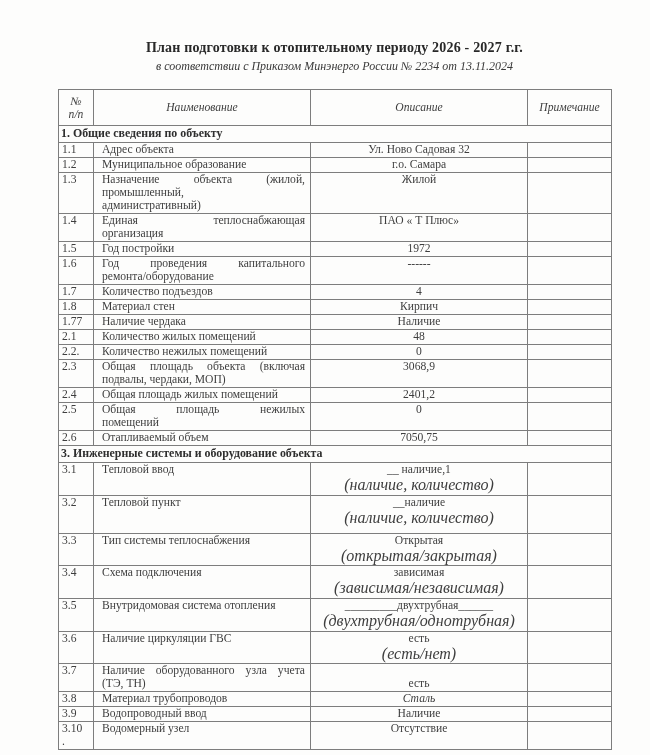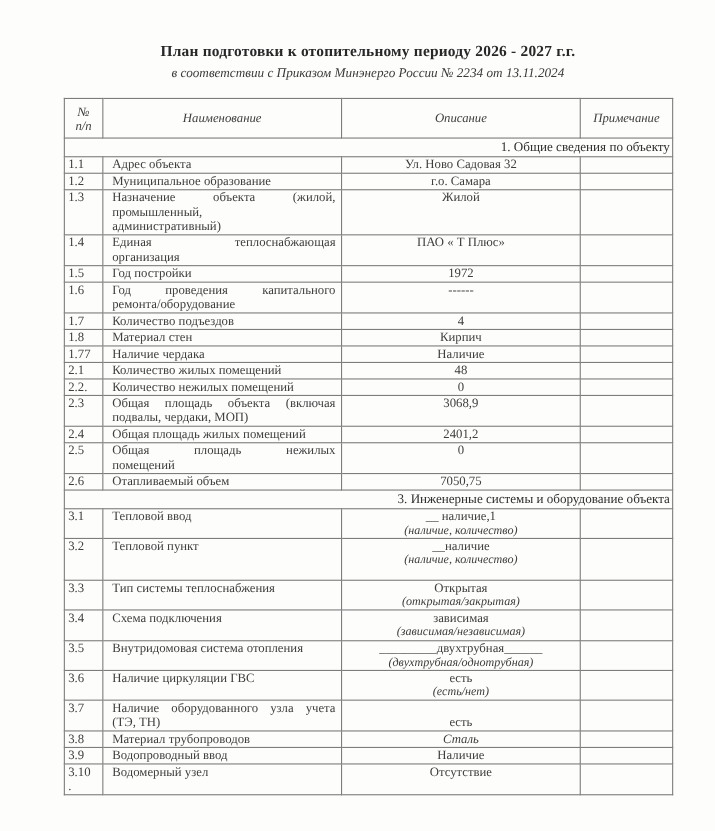--- a/index.html
+++ b/index.html
@@ -50,37 +50,37 @@
   .doc-table th {
     font-weight: normal;
     font-style: italic;
     text-align: center;
     vertical-align: middle;
     height: 33px;
     white-space: pre-line;
     padding: 1px 2px;
   }
   td.section {
-    text-align: right;
-    font-weight: normal;
+    text-align: left;
+    font-weight: bold;
     font-size: 11.9px;
     color: #2e2e2e;
     padding: 1px 2px 2px 2px;
   }
   td.num { padding-left: 3px; white-space: pre-line; }
   td.label { padding-left: 8px; padding-right: 5px; }
   td.label .line { text-align: justify; text-align-last: left; }
   td.label .line.stretch { text-align-last: justify; }
   td.value { text-align: center; }
   td.value.vbottom { vertical-align: bottom; }
   td.value.tall { height: 36px; }
   td.value .vmain.it { font-style: italic; }
   td.value .hint {
     font-style: italic;
-    font-size: 11px;
+    font-size: 16px;
     line-height: 1.1;
   }
   td.note { }
 </style>
 </head>
 <body>
 
 <div class="page">
   <div class="doc-title">План подготовки к отопительному периоду 2026 - 2027 г.г.</div>
   <div class="doc-subtitle">в соответствии с Приказом Минэнерго России № 2234 от 13.11.2024</div>

